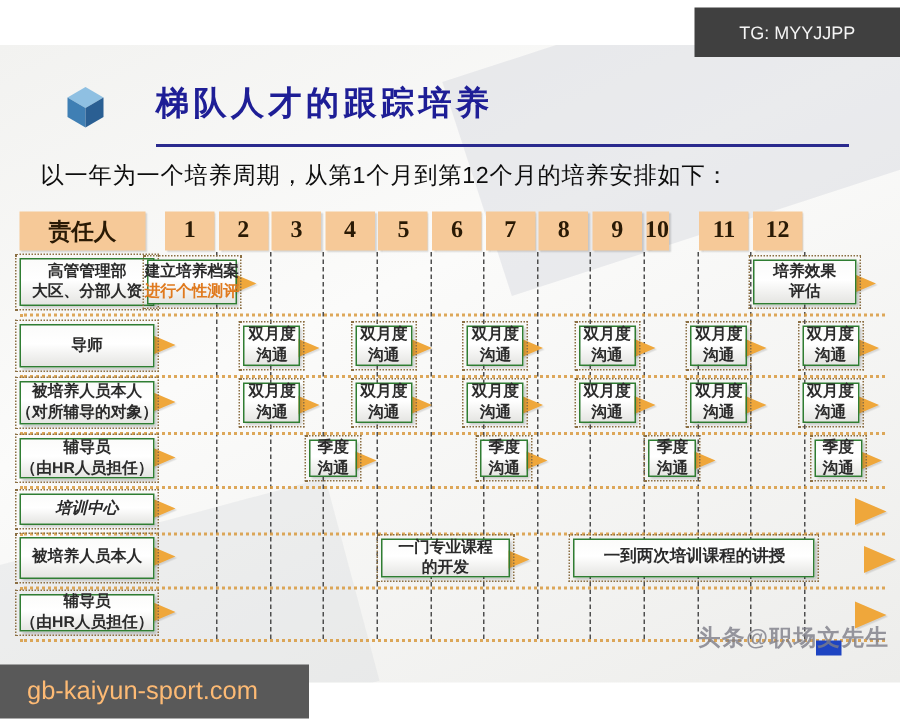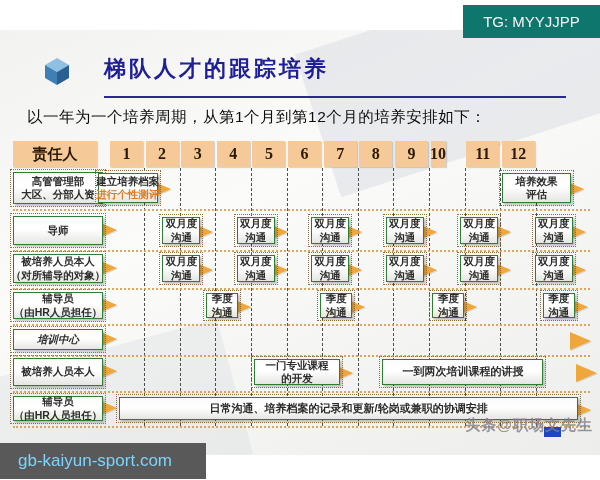--- a/index.html
+++ b/index.html
@@ -1,23 +1,23 @@
 <!DOCTYPE html>
 <html><head>
 <meta charset="utf-8">
 <style>
   html,body{margin:0;padding:0;background:#ffffff;}
   *{box-sizing:border-box;font-family:"Liberation Sans","DejaVu Sans",sans-serif;}
   .stage{position:relative;width:600px;height:480px;background:#ffffff;overflow:hidden;}
 
   
-  .tg-badge{position:absolute;left:463px;top:5px;width:137px;height:33px;background:#0f766e;
-    color:#f5f5f5;font-size:15px;display:flex;align-items:center;justify-content:center;z-index:30;}
+  .tg-badge{position:absolute;left:463px;top:5px;width:137px;height:33px;background:#404040;
+    color:#f5f5f5;font-size:12px;display:flex;align-items:center;justify-content:center;z-index:30;}
   .site-badge{position:absolute;left:0;top:443px;width:206px;height:36px;background:#595959;
-    color:#7dd3fc;font-size:17px;display:flex;align-items:center;padding-left:18px;z-index:30;}
+    color:#fdba74;font-size:17px;display:flex;align-items:center;padding-left:18px;z-index:30;}
 
   
   .slide{position:absolute;left:0;top:30px;width:600px;height:425px;
     background:linear-gradient(155deg,#f2f2f0 0%,#fbfbfa 40%,#ededeb 100%);overflow:hidden;}
   .deco1{position:absolute;right:-40px;top:-30px;width:330px;height:150px;background:rgba(213,216,221,0.45);
     transform:rotate(-18deg);z-index:0;}
   .deco2{position:absolute;left:-60px;bottom:-40px;width:300px;height:140px;background:rgba(216,218,222,0.35);
     transform:rotate(-15deg);z-index:0;}
 
   .title-text{position:absolute;left:104px;top:24px;font-size:22px;font-weight:bold;color:#1e1e96;
@@ -234,23 +234,20 @@
         <div class="arrow" style="left: 575.746px; top: 334px;"></div>
         <div class="box long" style="left: 382.493px; width: 161px; top: 329px; height: 26px;">
           <span>一到两次培训课程的讲授</span>
         </div>
         <div class="arrow" style="left: 96px; top: 368.5px;"></div>
         <div class="box" style="left: 13px; width: 90px; top: 366px; height: 25px;">
           <span>辅导员</span>
           <span>（由HR人员担任）</span>
         </div>
         <div class="arrow" style="left: 570.403px; top: 370.5px;"></div>
-        <div class="box long" style="left: 118.905px; width: 459.498px; top: 367px; height: 23px;">
-          <span>日常沟通、培养档案的记录和更新/轮岗或兼职的协调安排</span>
-        </div>
       </div>
 
     <div class="wm-sq"></div>
     <div class="watermark">头条@职场文先生</div>
   </div>
 
   <div class="site-badge">
     <span>gb-kaiyun-sport.com</span>
   </div>
 

